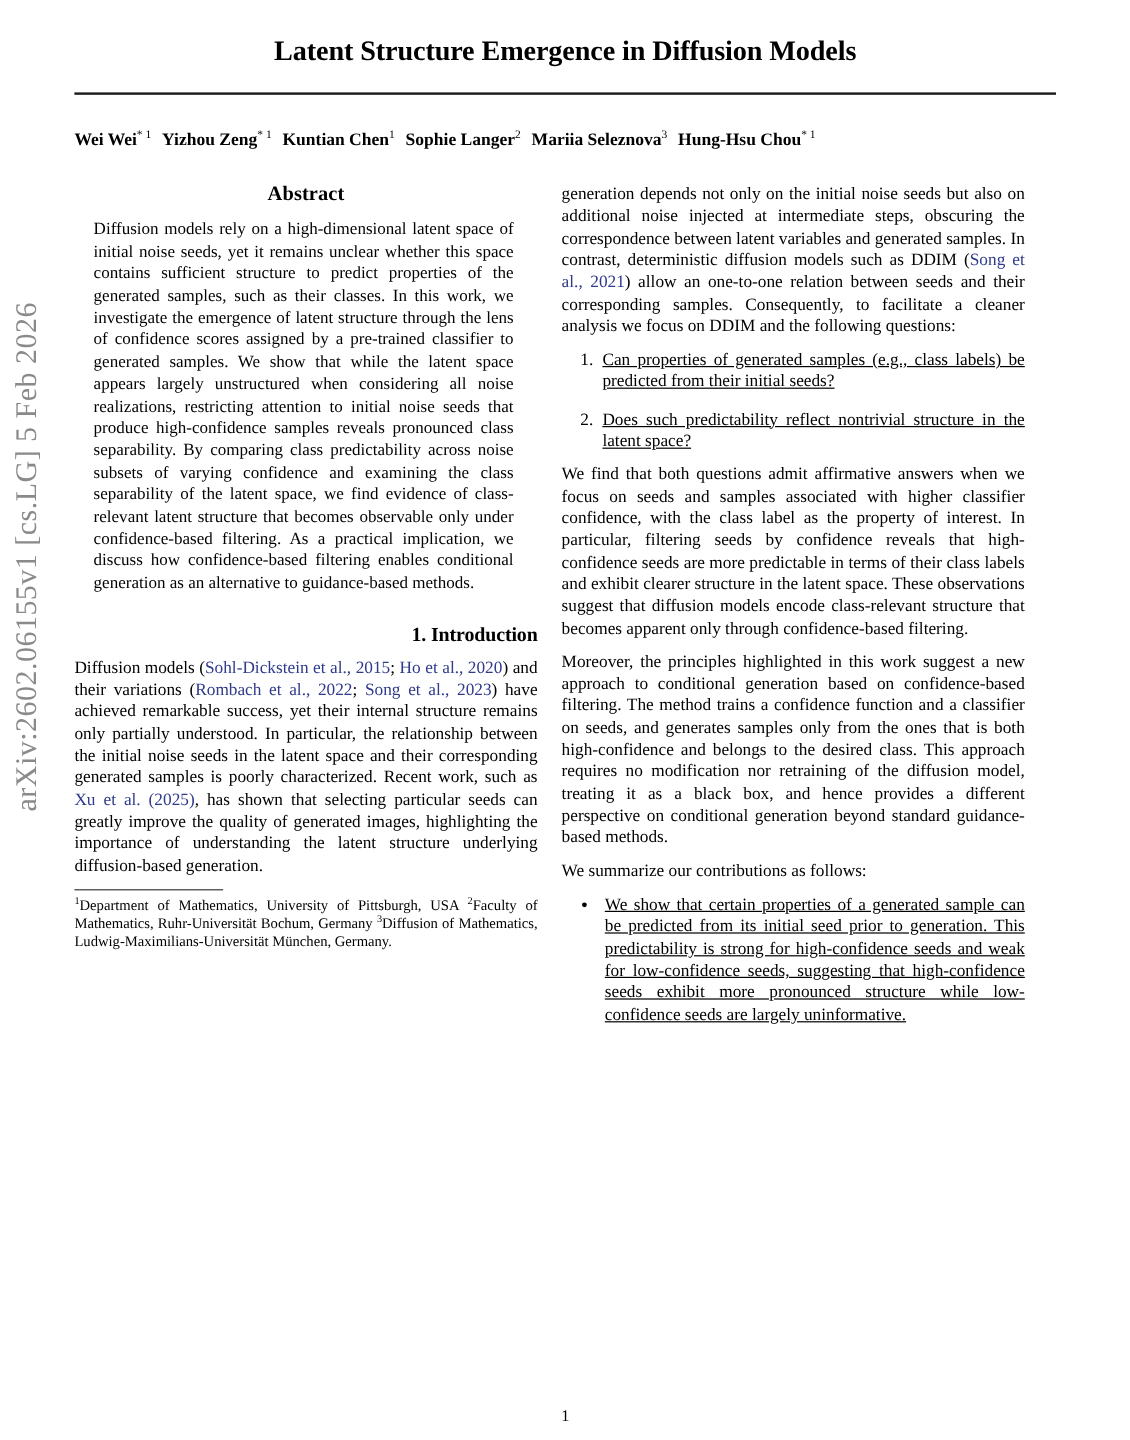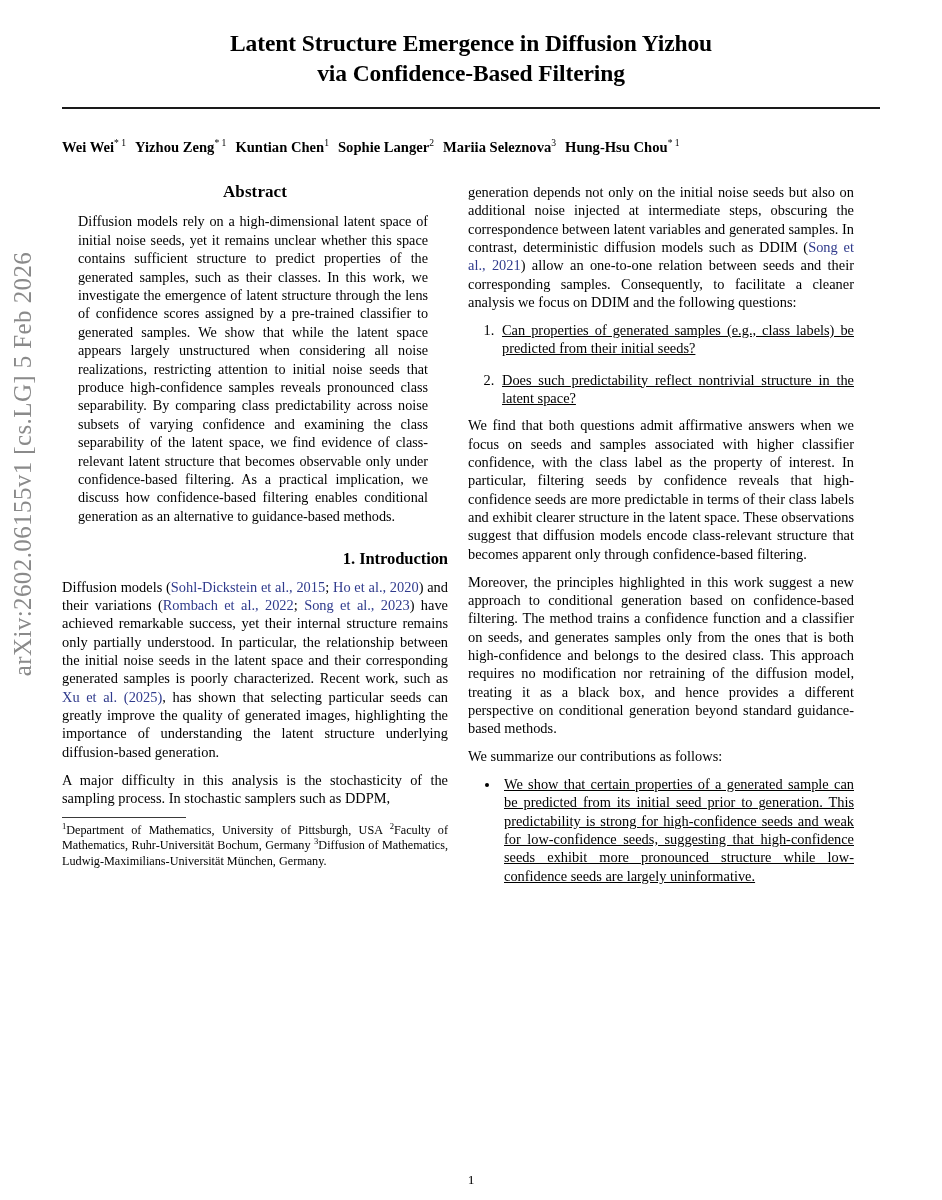--- a/index.html
+++ b/index.html
@@ -173,42 +173,40 @@
 </head>
 <body>
 
 <div id="page">
 
   <div id="arxiv-stamp">arXiv:2602.06155v1  [cs.LG]  5 Feb 2026</div>
 
   <div id="content">
 
     <div class="title-block">
-      <div class="title-line">Latent Structure Emergence in Diffusion Yizhou</div>
-      <div class="title-line">via Confidence-Based Filtering</div>
+      <div class="title-line">Latent Structure Emergence in Diffusion Models</div>
     </div>
 
     <div class="rule-thick"></div>
 
     <div class="authors">
       <span><span>Wei Wei</span><sup>* 1</sup></span><span class="sep"></span><span><span>Yizhou Zeng</span><sup>* 1</sup></span><span class="sep"></span><span><span>Kuntian Chen</span><sup>1</sup></span><span class="sep"></span><span><span>Sophie Langer</span><sup>2</sup></span><span class="sep"></span><span><span>Mariia Seleznova</span><sup>3</sup></span><span class="sep"></span><span><span>Hung-Hsu Chou</span><sup>* 1</sup></span>
     </div>
 
     <div class="columns">
 
       <div class="col col-left">
 
         <div class="abstract-head">Abstract</div>
         <p class="abstract-body">Diffusion models rely on a high-dimensional latent space of initial noise seeds, yet it remains unclear whether this space contains sufficient structure to predict properties of the generated samples, such as their classes. In this work, we investigate the emergence of latent structure through the lens of confidence scores assigned by a pre-trained classifier to generated samples. We show that while the latent space appears largely unstructured when considering all noise realizations, restricting attention to initial noise seeds that produce high-confidence samples reveals pronounced class separability. By comparing class predictability across noise subsets of varying confidence and examining the class separability of the latent space, we find evidence of class-relevant latent structure that becomes observable only under confidence-based filtering. As a practical implication, we discuss how confidence-based filtering enables conditional generation as an alternative to guidance-based methods.</p>
 
         <h2 class="section-head">1. Introduction</h2>
 
         <p class="para"><span>Diffusion models  (</span><a class="cite" href="#">Sohl-Dickstein et al., 2015</a><span>; </span><a class="cite" href="#">Ho et al., 2020</a><span>) and their variations  (</span><a class="cite" href="#">Rombach et al., 2022</a><span>; </span><a class="cite" href="#">Song et al., 2023</a><span>) have achieved remarkable success, yet their internal structure remains only partially understood. In particular, the relationship between the initial noise seeds in the latent space and their corresponding generated samples is poorly characterized. Recent work, such as </span><a class="cite" href="#">Xu et al. (2025)</a><span>, has shown that selecting particular seeds can greatly improve the quality of generated images, highlighting the importance of understanding the latent structure underlying diffusion-based generation.</span></p>
 
-        <p class="para tight">A major difficulty in this analysis is the stochasticity of the sampling process. In stochastic samplers such as DDPM,</p>
 
         <div class="footnote-rule"></div>
 
         <div class="footnotes">
           <span class="fn-first"><sup>1</sup><span>Department of Mathematics, University of Pittsburgh, USA</span></span>
           <span><sup>2</sup><span>Faculty of Mathematics, Ruhr-Universität Bochum, Germany</span></span>
           <span><sup>3</sup><span>Diffusion of Mathematics, Ludwig-Maximilians-Universität München, Germany.</span></span>
         </div>
 
       </div>

